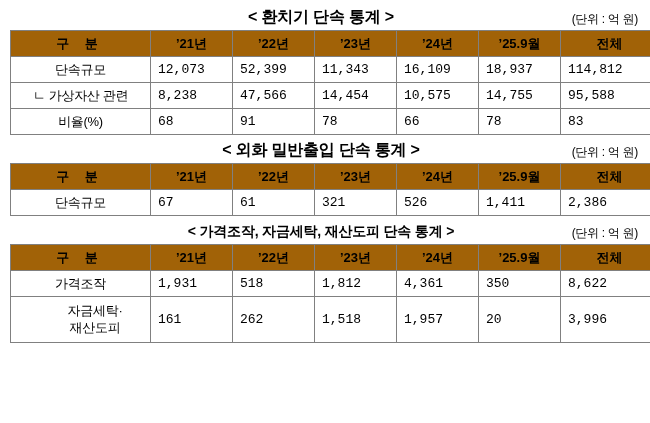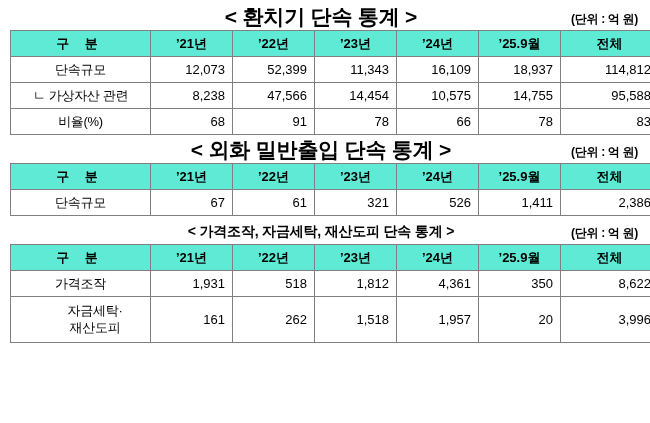--- a/index.html
+++ b/index.html
@@ -23,62 +23,63 @@
   }
   .section {
     margin-bottom: 2px;
   }
   .sec-head {
     position: relative;
     height: 26px;
   }
   .sec-title {
     text-align: center;
-    font-size: 21px;
+    font-size: 16px;
     font-weight: bold;
     line-height: 26px;
     letter-spacing: -0.2px;
     padding-right: 8px;
   }
   .unit {
     position: absolute;
     right: 2px;
     bottom: 2px;
     font-size: 12px;
-    font-weight: bold;
+    font-weight: normal;
     letter-spacing: -0.3px;
   }
   table {
     border-collapse: collapse;
     width: 630px;
     table-layout: fixed;
     font-size: 13px;
   }
   th, td {
     border: 1px solid #808080;
     height: 26px;
     padding: 0 7px;
     box-sizing: border-box;
     white-space: nowrap;
   }
   thead th {
-    background: #5eead4;
+    background: #a16207;
     text-align: center;
     font-weight: bold;
     letter-spacing: 0px;
   }
   td.label {
     text-align: center;
     letter-spacing: -0.3px;
   }
   td.label.center {
   }
   td.num {
-    text-align: right;
+    text-align: left;
     letter-spacing: 0px;
+    font-family: Liberation Mono, monospace;
   }
   .col-label { width: 140px; }
   .col-y { width: 82px; }
   .col-total { width: 98px; }
   .gubun { letter-spacing: 6px; padding-left: 6px; }
   .two-line {
     line-height: 1.25;
     white-space: normal;
     text-align: left;
     padding-left: 36px;

